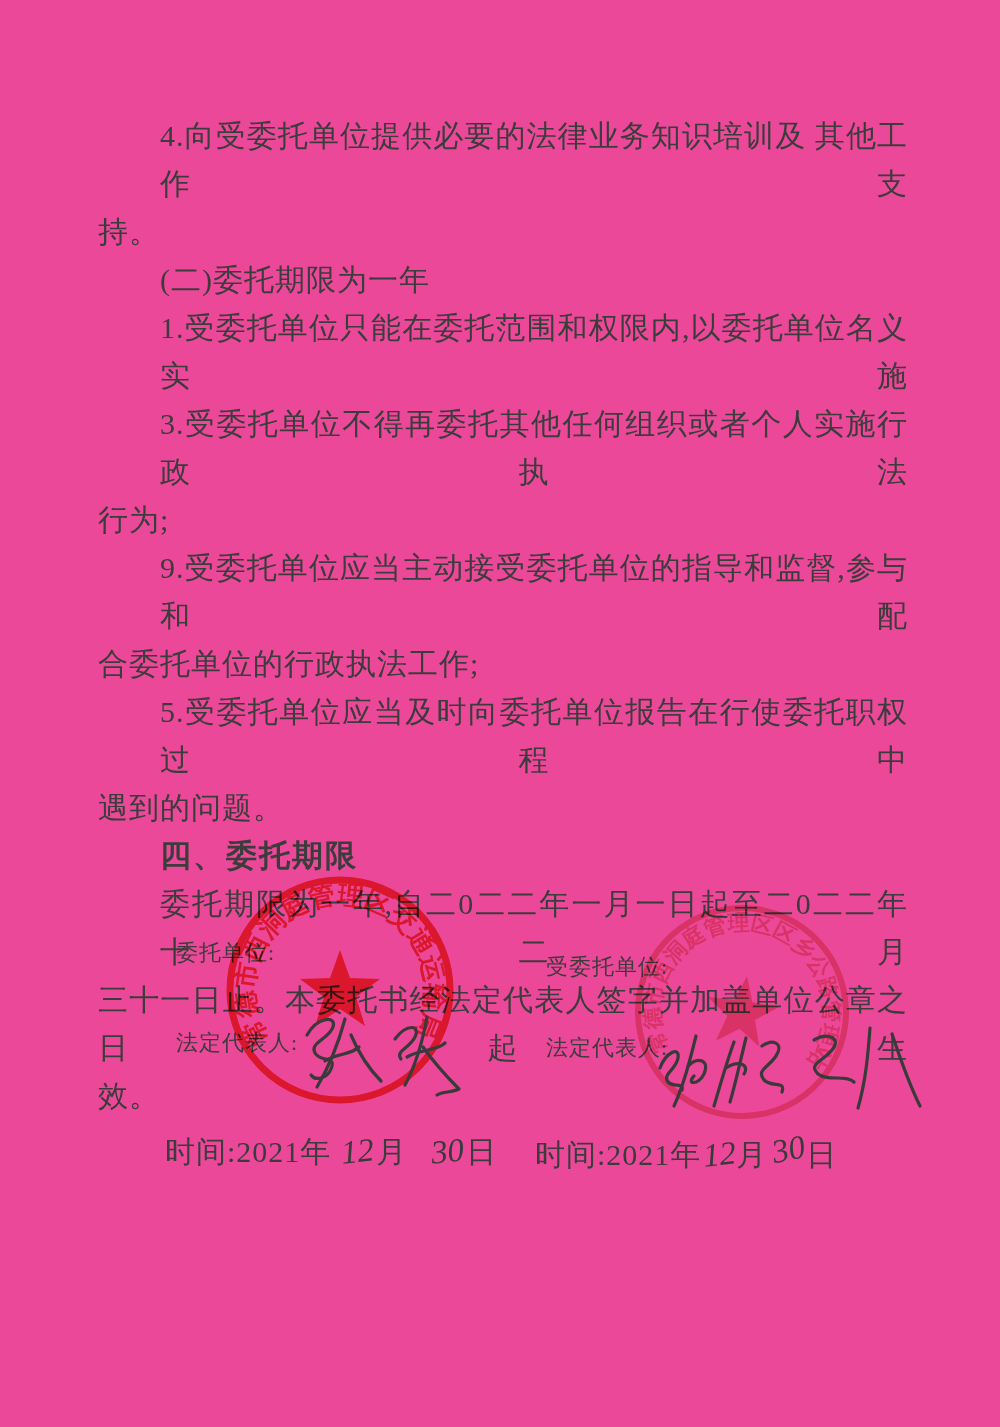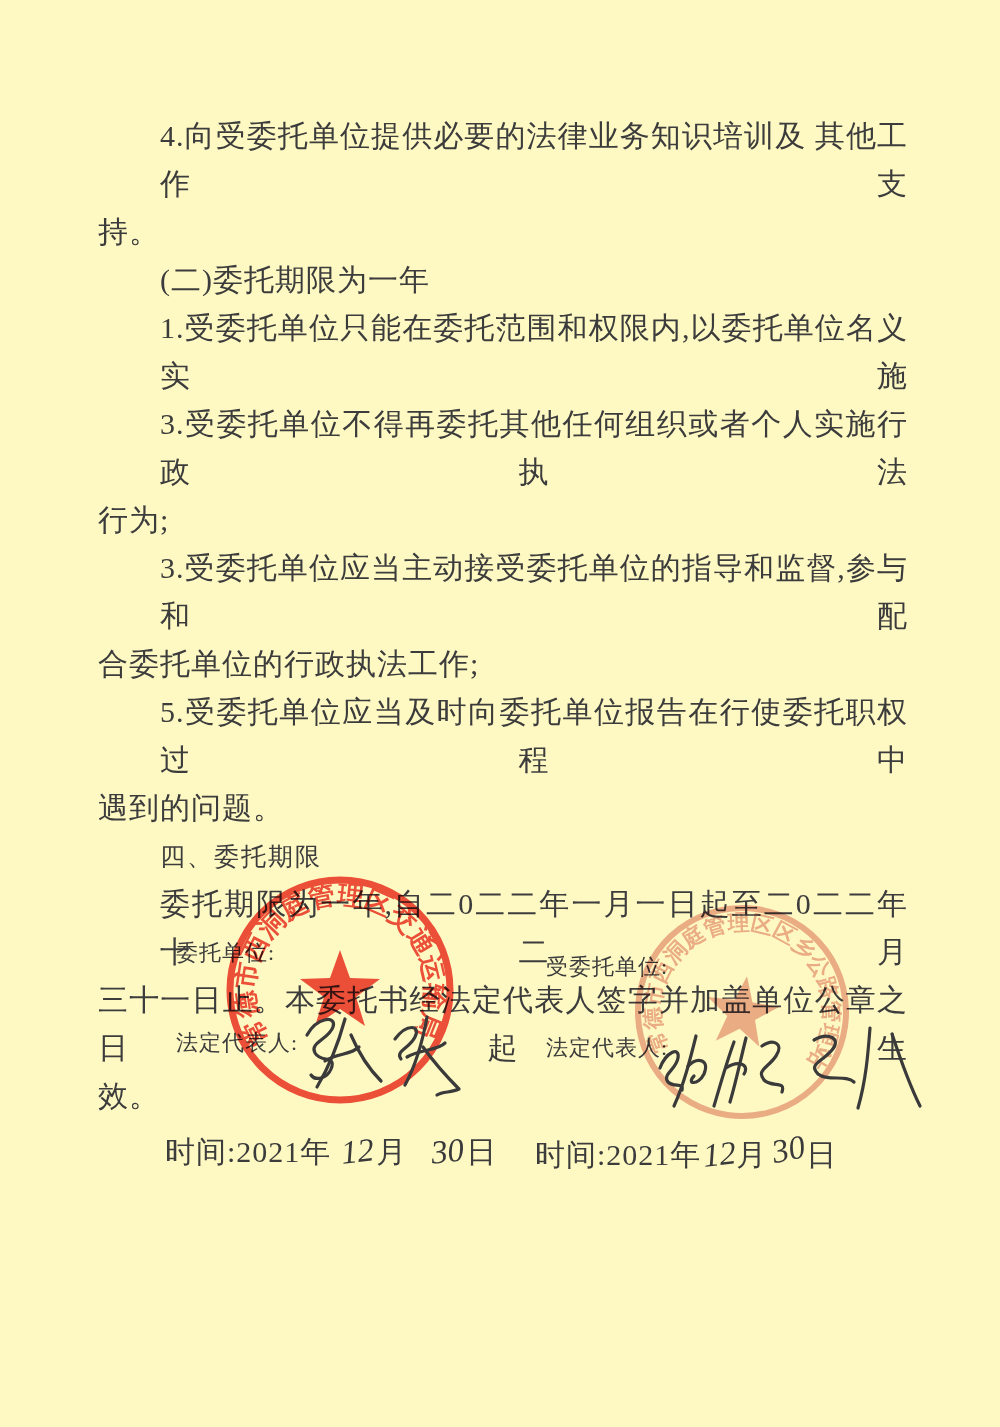--- a/index.html
+++ b/index.html
@@ -1,20 +1,20 @@
 <!DOCTYPE html>
 <html><head>
 <meta charset="utf-8">
 <style>
   html,body{margin:0;padding:0;background:#e8e8e8;}
   .page{
     position:relative;
     width:1000px;height:1427px;
     margin:0 auto;
-    background:#fef9c3;
+    background:#ec4899;
     overflow:hidden;
     font-family:"Liberation Serif","DejaVu Serif",serif;
     color:#3c3c3c;
   }
   
   .textblock{
     position:absolute;
     left:98px; top:112px; width:810px;
     font-size:30px;
     line-height:48px;
@@ -22,22 +22,22 @@
   }
   .line{white-space:nowrap;}
   .line.indent{padding-left:62px;}
   .line.fill{
     white-space:normal;
     text-align:justify;
     text-align-last:justify;
   }
   .line.heading{
     font-family:"Liberation Sans","DejaVu Sans",sans-serif;
-    font-weight:400;
-    font-size:25px;
+    font-weight:700;
+    font-size:31px;
     letter-spacing:2px;
   }
   
   .sig-label{
     position:absolute;
     font-size:22px;
     letter-spacing:1px;
     white-space:nowrap;
     z-index:2;
     padding-left:11px;
@@ -84,21 +84,21 @@
 
 <div class="page">
 
   <div class="textblock">
     <div class="line indent fill">4.向受委托单位提供必要的法律业务知识培训及 其他工作支</div>
     <div class="line">持。</div>
     <div class="line indent">(二)委托期限为一年</div>
     <div class="line indent fill">1.受委托单位只能在委托范围和权限内,以委托单位名义实施</div>
     <div class="line indent fill">3.受委托单位不得再委托其他任何组织或者个人实施行政执法</div>
     <div class="line">行为;</div>
-    <div class="line indent fill">3.受委托单位应当主动接受委托单位的指导和监督,参与和配</div>
+    <div class="line indent fill">9.受委托单位应当主动接受委托单位的指导和监督,参与和配</div>
     <div class="line">合委托单位的行政执法工作;</div>
     <div class="line indent fill">5.受委托单位应当及时向委托单位报告在行使委托职权过程中</div>
     <div class="line">遇到的问题。</div>
     <div class="line indent heading">四、委托期限</div>
     <div class="line indent fill">委托期限为一年,自二0二二年一月一日起至二0二二年十二月</div>
     <div class="line fill">三十一日止。本委托书经法定代表人签字并加盖单位公章之日起生</div>
     <div class="line">效。</div>
   </div>
 
   <div class="sig-label" style="left:165px;top:938px;">委托单位:</div>

